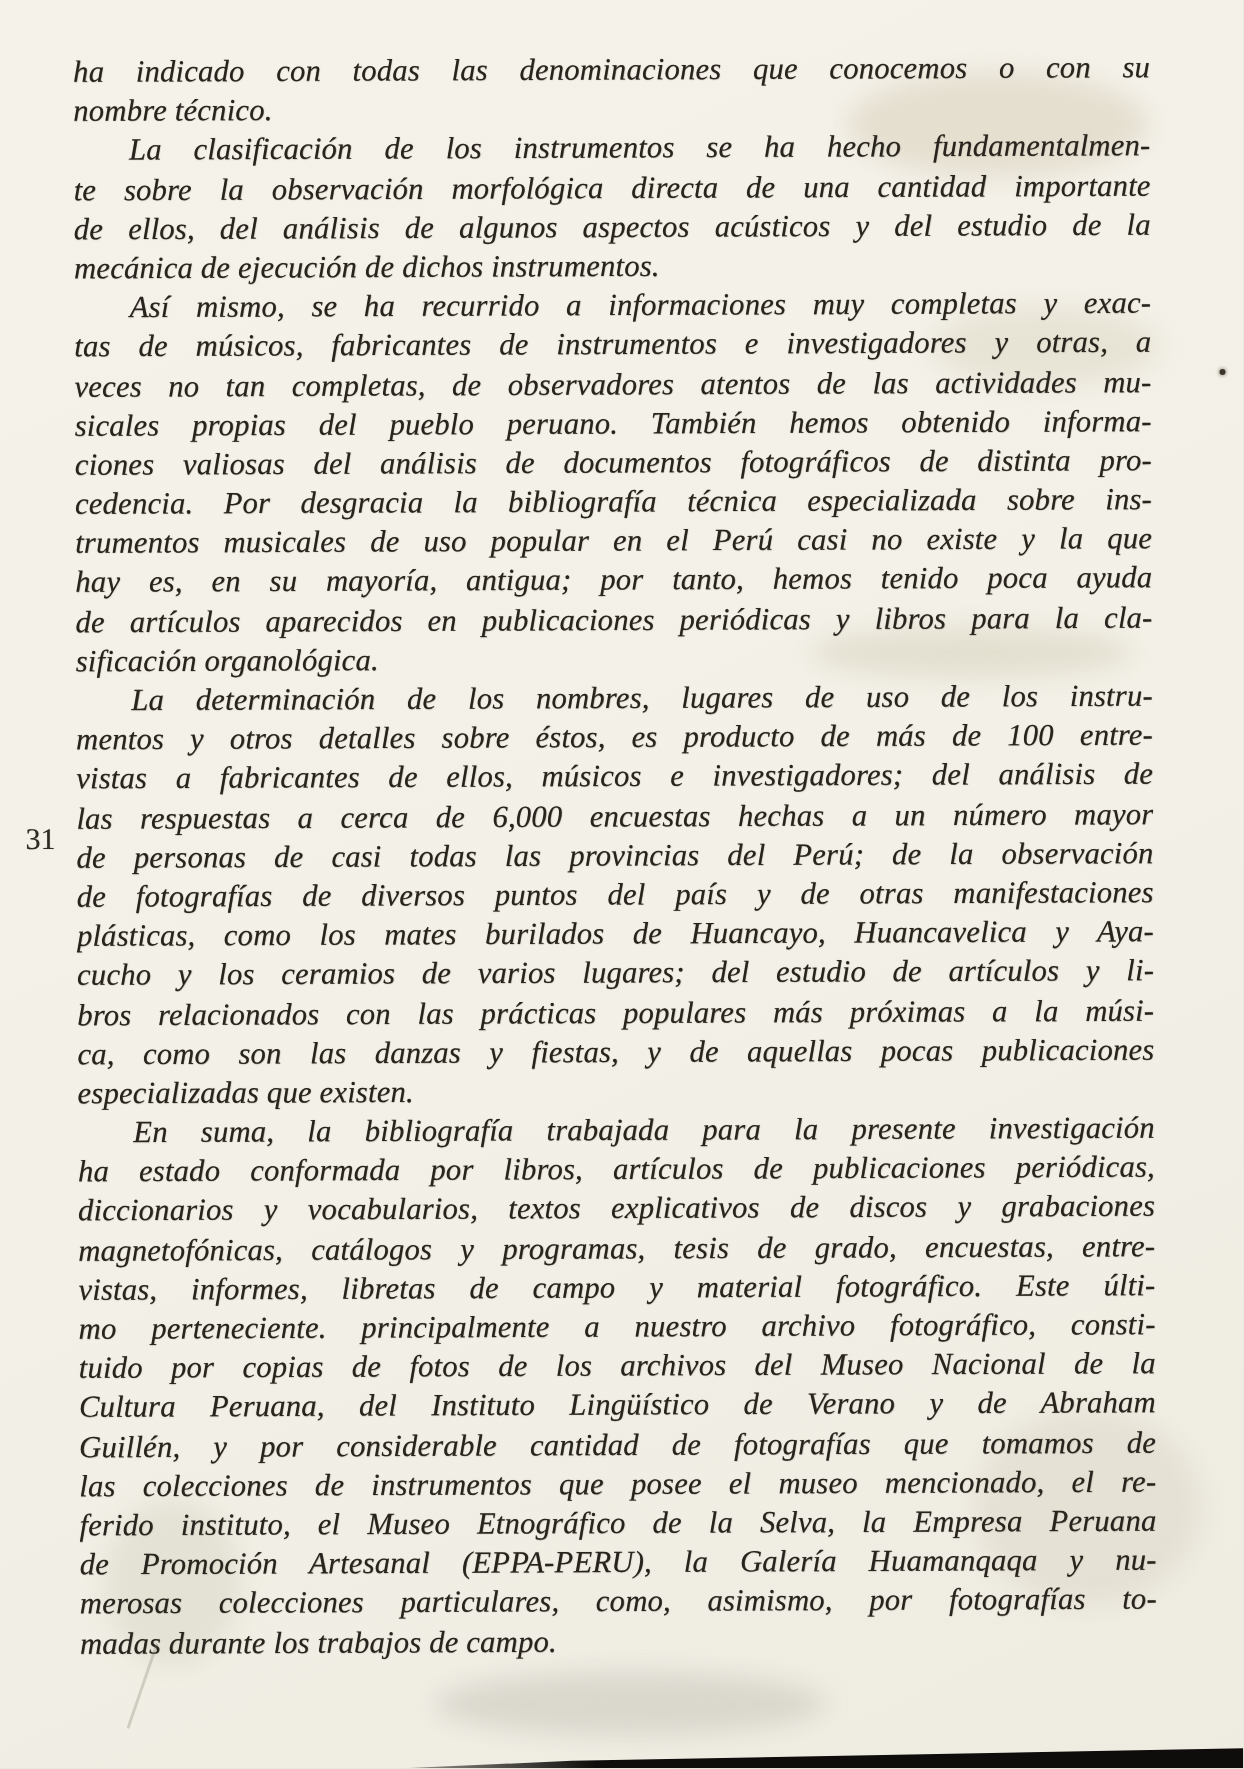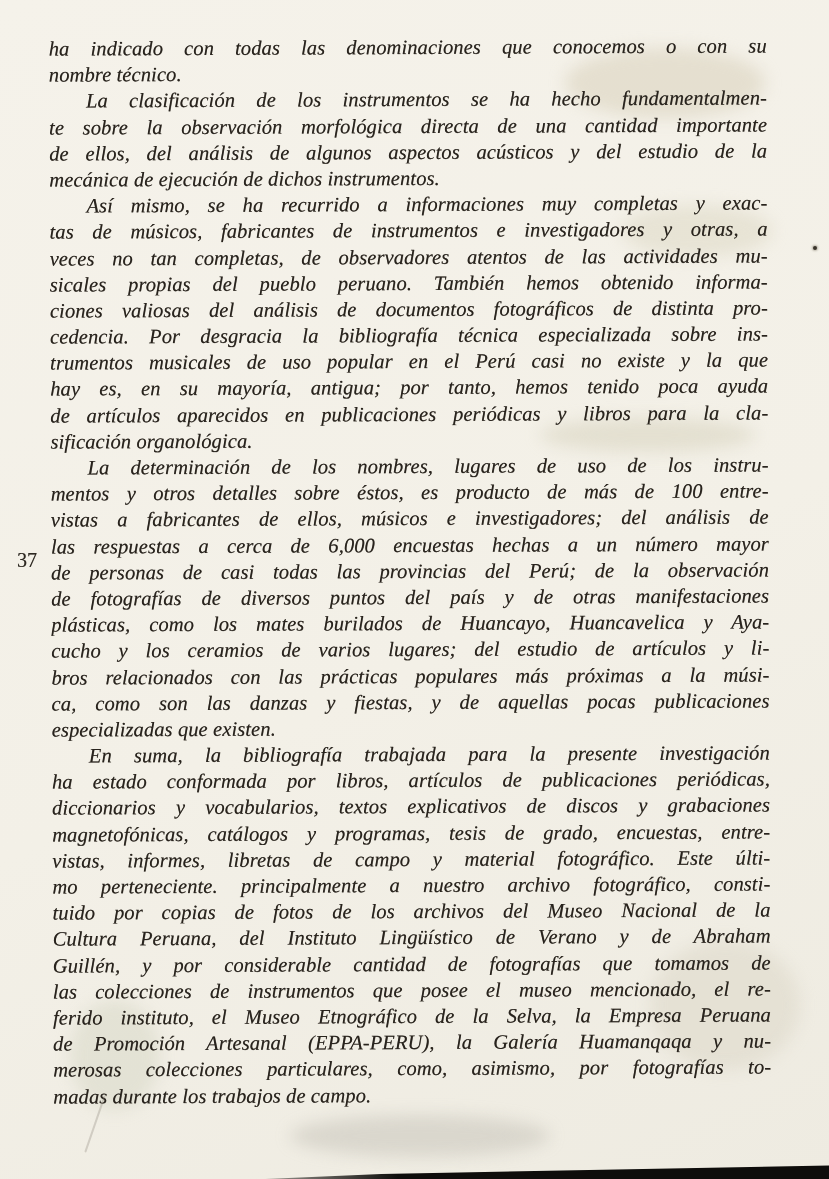--- a/index.html
+++ b/index.html
@@ -109,21 +109,21 @@
 <div class="scan">
   <div class="vignette"></div>
 
   <div class="ghost g1"></div>
   <div class="ghost g2"></div>
   <div class="ghost g3"></div>
   <div class="ghost g4"></div>
   <div class="ghost g5"></div>
   <div class="ghost g6"></div>
 
-  <div class="pagenum">37</div>
+  <div class="pagenum">31</div>
 
   <div class="text-block">
       <div class="paragraph">
         <div class="line">ha indicado con todas las denominaciones que conocemos o con su</div>
         <div class="line last">nombre técnico.</div>
       </div>
       <div class="paragraph">
         <div class="line first">La clasificación de los instrumentos se ha hecho fundamentalmen-</div>
         <div class="line">te sobre la observación morfológica directa de una cantidad importante</div>
         <div class="line">de ellos, del análisis de algunos aspectos acústicos y del estudio de la</div>

